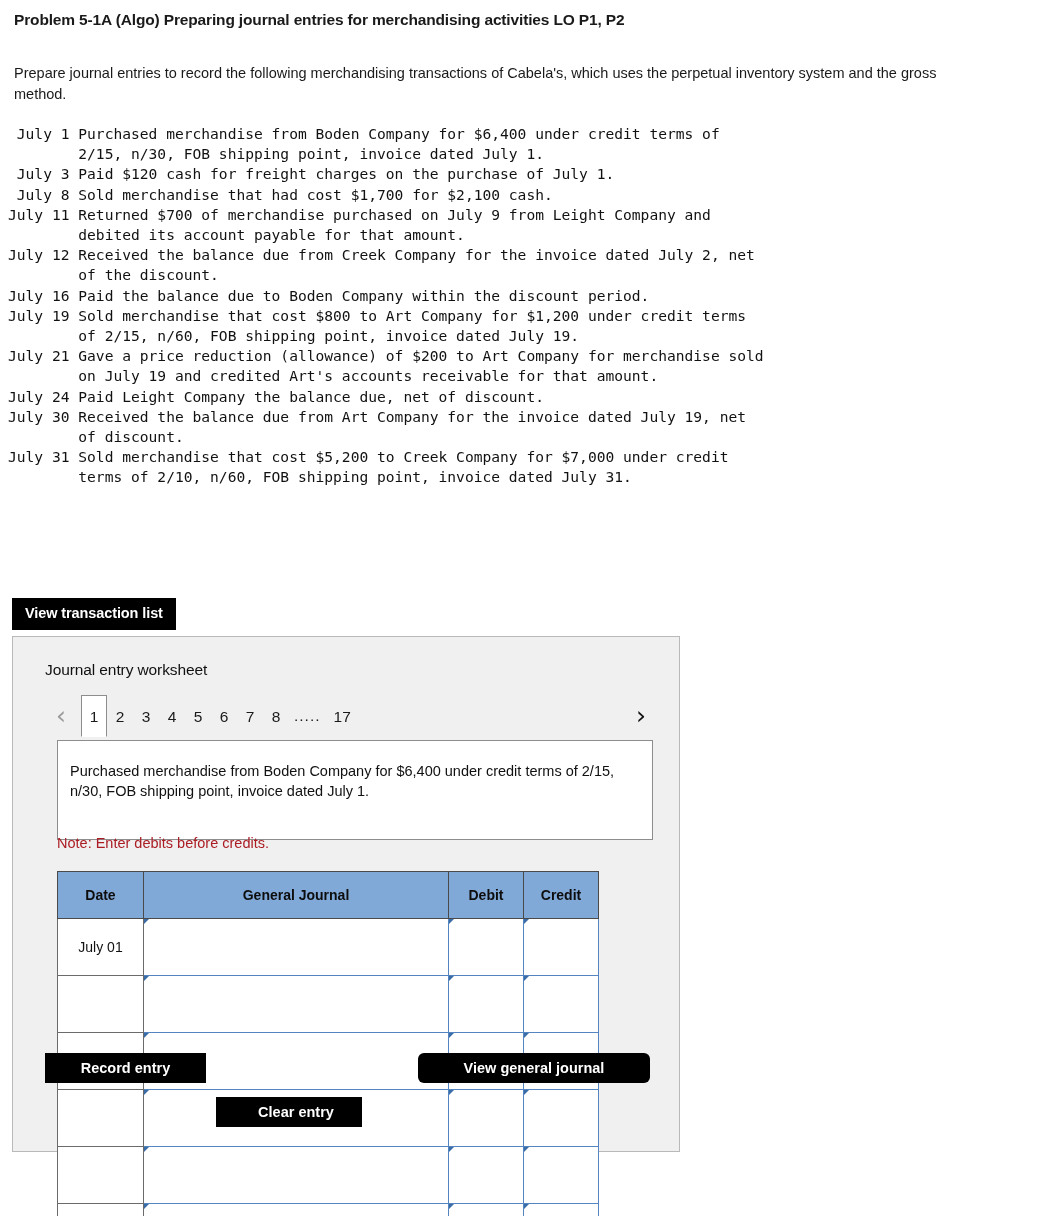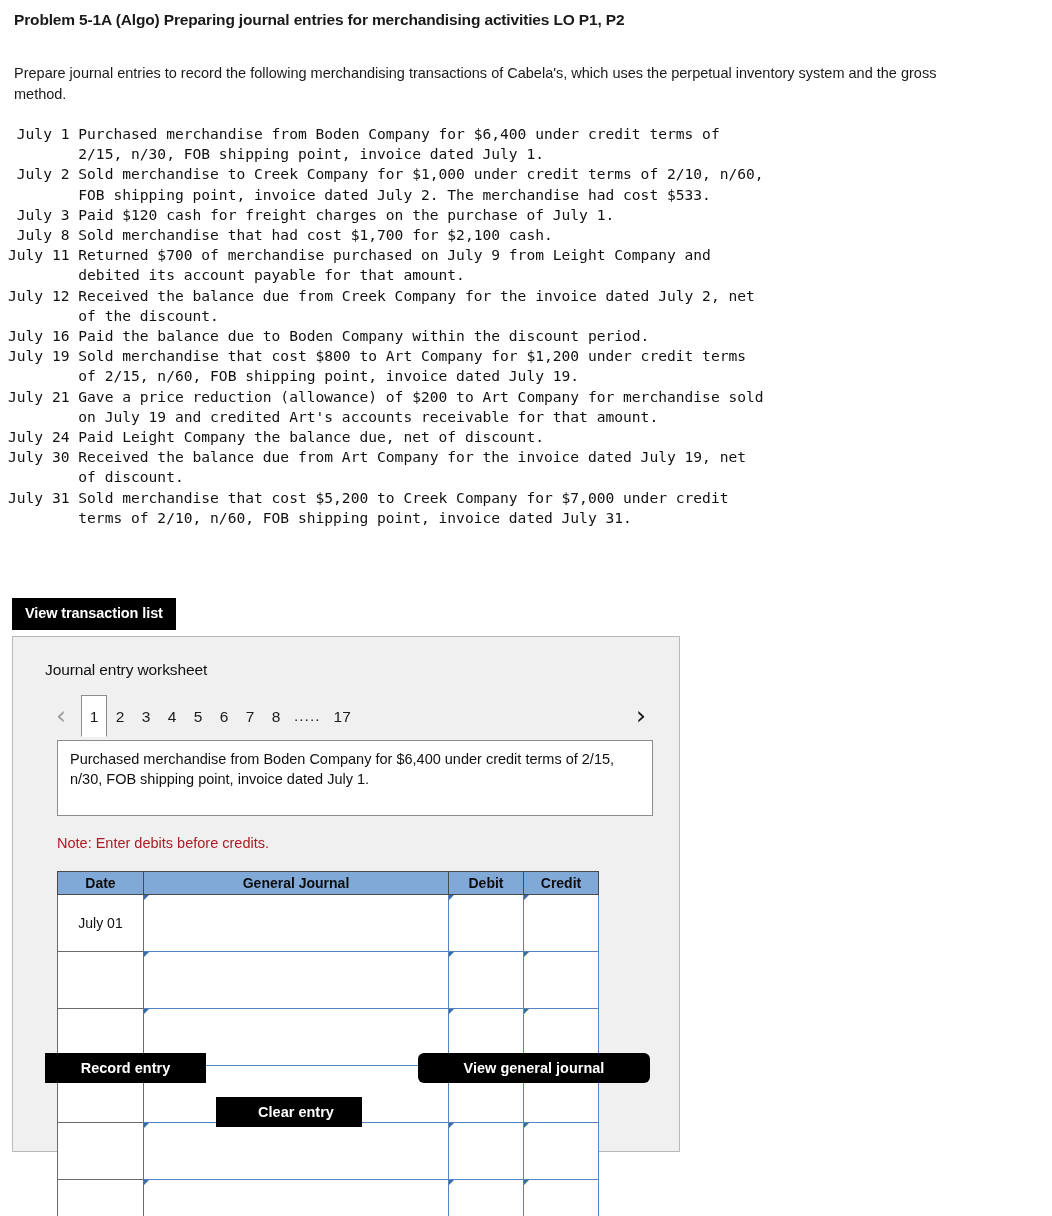--- a/index.html
+++ b/index.html
@@ -163,25 +163,25 @@
     letter-spacing: 1px;
     line-height: 42px;
   }
 
   
   .txn-desc {
     position: absolute;
     left: 44px;
     top: 103px;
     width: 596px;
-    height: 76px;
+    height: 100px;
     background: #ffffff;
     border: 1px solid #8d8d8d;
     box-sizing: border-box;
-    padding: 9px 12px;
+    padding: 21px 12px;
     font-size: 14.5px;
     line-height: 19.5px;
     color: #111111;
   }
 
   
   .note {
     position: absolute;
     left: 44px;
     top: 198px;
@@ -198,21 +198,21 @@
     border-collapse: collapse;
     table-layout: fixed;
   }
   .journal-table th {
     background: #80a9d8;
     border: 1px solid #4a4a4a;
     font-size: 14px;
     font-weight: bold;
     color: #0d0d0d;
     height: 22px;
-    padding: 0;
+    padding: 12px;
     text-align: center;
   }
   .journal-table td {
     padding: 17px;
     height: 22px;
     background: #ffffff;
   }
   .col-date  { width: 86px; }
   .col-gj    { width: 305px; }
   .col-deb   { width: 75px; }
@@ -268,22 +268,21 @@
     padding-left: 20px;
   }
 </style>
 </head>
 <body>
 
 <div class="problem-title">Problem 5-1A (Algo) Preparing journal entries for merchandising activities LO P1, P2</div>
 <div class="instructions">Prepare journal entries to record the following merchandising transactions of Cabela's, which uses the perpetual inventory system and the gross method.</div>
 
 <div class="txn-list"><div class="txn-row"> July 1 Purchased merchandise from Boden Company for $6,400 under credit terms of
-        2/15, n/30, FOB shipping point, invoice dated July 1.</div><div class="txn-row"> July 2 Sold merchandise to Creek Company for $1,000 under credit terms of 2/10, n/60,
-        FOB shipping point, invoice dated July 2. The merchandise had cost $533.</div><div class="txn-row"> July 3 Paid $120 cash for freight charges on the purchase of July 1.</div><div class="txn-row"> July 8 Sold merchandise that had cost $1,700 for $2,100 cash.</div><div class="txn-row">July 11 Returned $700 of merchandise purchased on July 9 from Leight Company and
+        2/15, n/30, FOB shipping point, invoice dated July 1.</div><div class="txn-row"> July 3 Paid $120 cash for freight charges on the purchase of July 1.</div><div class="txn-row"> July 8 Sold merchandise that had cost $1,700 for $2,100 cash.</div><div class="txn-row">July 11 Returned $700 of merchandise purchased on July 9 from Leight Company and
         debited its account payable for that amount.</div><div class="txn-row">July 12 Received the balance due from Creek Company for the invoice dated July 2, net
         of the discount.</div><div class="txn-row">July 16 Paid the balance due to Boden Company within the discount period.</div><div class="txn-row">July 19 Sold merchandise that cost $800 to Art Company for $1,200 under credit terms
         of 2/15, n/60, FOB shipping point, invoice dated July 19.</div><div class="txn-row">July 21 Gave a price reduction (allowance) of $200 to Art Company for merchandise sold
         on July 19 and credited Art's accounts receivable for that amount.</div><div class="txn-row">July 24 Paid Leight Company the balance due, net of discount.</div><div class="txn-row">July 30 Received the balance due from Art Company for the invoice dated July 19, net
         of discount.</div><div class="txn-row">July 31 Sold merchandise that cost $5,200 to Creek Company for $7,000 under credit
         terms of 2/10, n/60, FOB shipping point, invoice dated July 31.</div></div>
 
 <button class="btn view-txn-btn">View transaction list</button>
 
 <div class="worksheet-panel">

